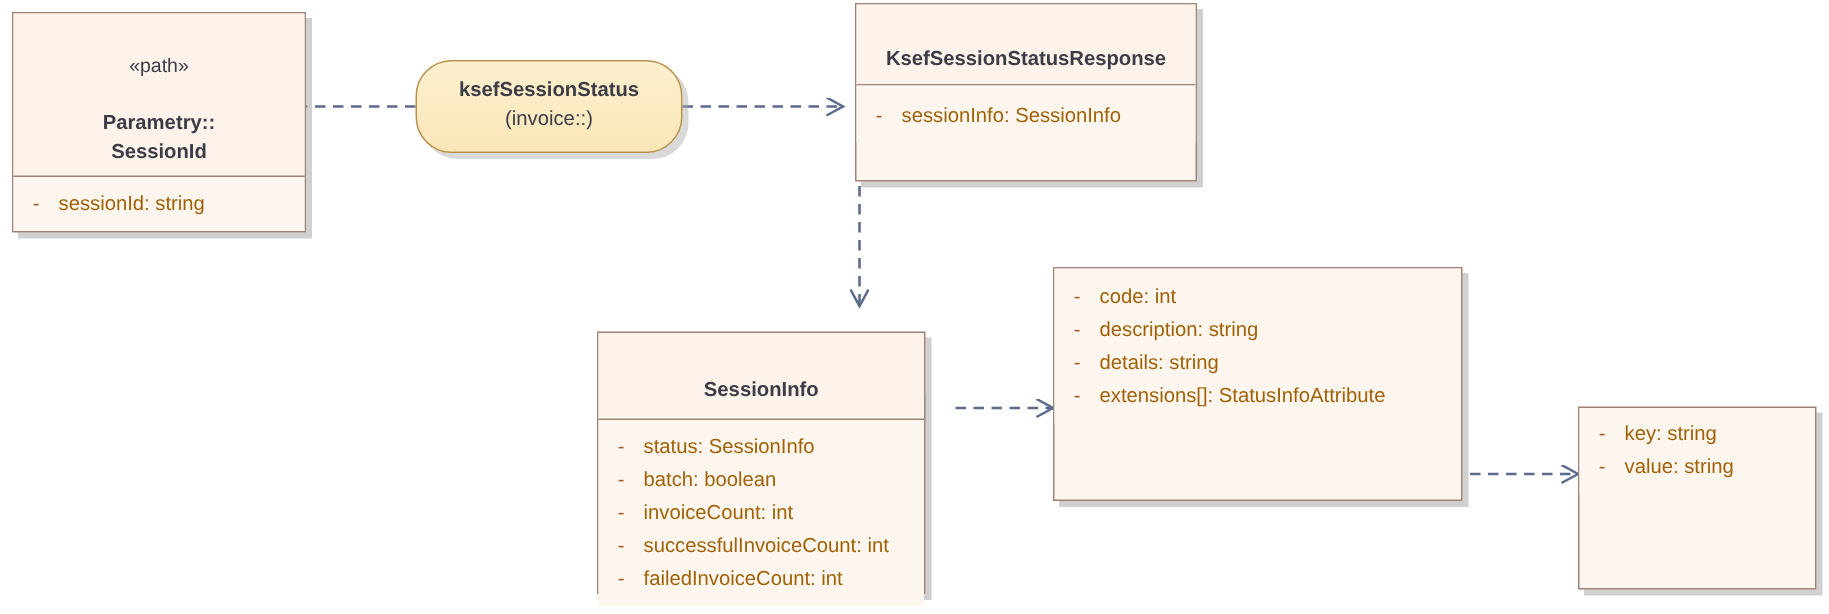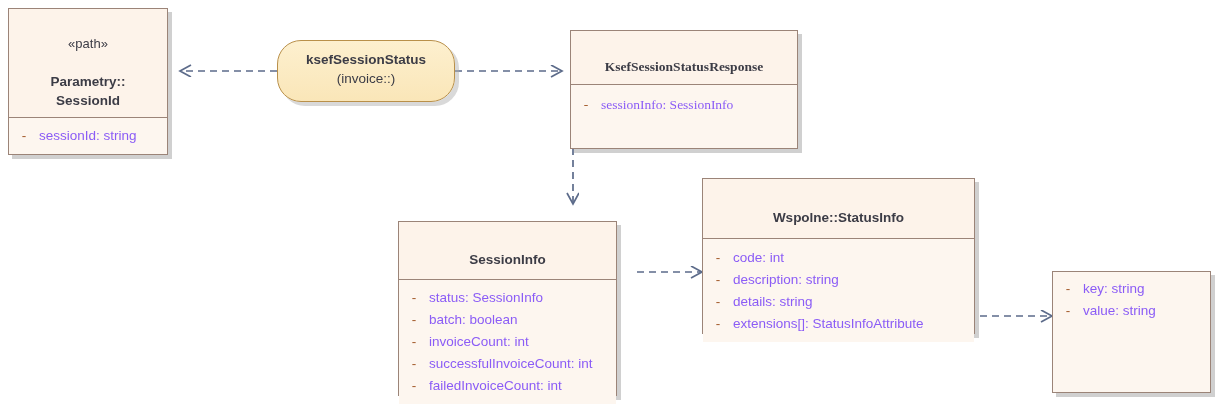--- a/index.html
+++ b/index.html
@@ -67,21 +67,21 @@
     white-space: nowrap;
   }
   .attr-vis {
     width: 30px;
     flex: 0 0 30px;
     text-align: center;
     color: #a35a2a;
     font-size: 13.5px;
   }
   .attr-text {
-    color: #8b5cf6;
+    color: #a16207;
   }
 
   
   .uml-round {
     position: absolute;
     box-sizing: border-box;
     background: linear-gradient(180deg, #fdf0cf 0%, #fae6b8 100%);
     border: 1px solid #b9904a;
     border-radius: 24px;
     box-shadow: 4px 4px 0 0 rgba(170,170,170,0.45);
@@ -140,40 +140,40 @@
 
     <g>
       <line x1="968" y1="316" x2="1052" y2="316" stroke="#5c6b8a" stroke-width="1.7" stroke-dasharray="7,5" marker-end="url(#openArrow)"></line>
     </g>
   </svg>
 
   <div class="anchor-box" style="left:572px; top:63px; width:13px; height:16px; border-right:none;"></div>
   <div class="anchor-box" style="left:604px; top:264px; width:13px; height:16px; border-left:none;"></div>
   <div class="anchor-box" style="left:951px; top:306px; width:14px; height:19px;"></div>
 
-  <div class="uml-class" style="left:8px; top:8px; width:160px;">
+  <div class="uml-class" style="left:8px; top:8px; width:196px;">
     <div class="uml-header">
       <span class="uml-stereotype">«path»</span>
       <span>Parametry::
 SessionId</span>
     </div>
     <div class="uml-body">
       <div class="attr-row">
         <span class="attr-vis">-</span>
         <span class="attr-text">sessionId: string</span>
       </div>
     </div>
   </div>
 
   <div class="uml-round" style="left:277px; top:40px; width:178px; height:62px;">
     <span class="rnd-title">ksefSessionStatus</span>
     <span class="rnd-sub">(invoice::)</span>
   </div>
 
-  <div class="uml-class" style="left:570px; top:30px; width:228px; height:119px;font-family:Liberation Serif, serif;">
+  <div class="uml-class" style="left:570px; top:2px; width:228px; height:119px;">
     <div class="uml-header" style="padding:7px 6px 8px 6px;">
       <span>KsefSessionStatusResponse</span>
     </div>
     <div class="uml-body" style="padding-top:9px;">
       <div class="attr-row">
         <span class="attr-vis">-</span>
         <span class="attr-text">sessionInfo: SessionInfo</span>
       </div>
     </div>
   </div>
@@ -200,23 +200,20 @@
         <span class="attr-text">successfulInvoiceCount: int</span>
       </div>
       <div class="attr-row">
         <span class="attr-vis">-</span>
         <span class="attr-text">failedInvoiceCount: int</span>
       </div>
     </div>
   </div>
 
   <div class="uml-class" style="left:702px; top:178px; width:273px; height:156px;">
-    <div class="uml-header" style="padding:10px 6px 11px 6px;">
-      <span>Wspolne::StatusInfo</span>
-    </div>
     <div class="uml-body" style="padding-top:8px;">
       <div class="attr-row">
         <span class="attr-vis">-</span>
         <span class="attr-text">code: int</span>
       </div>
       <div class="attr-row">
         <span class="attr-vis">-</span>
         <span class="attr-text">description: string</span>
       </div>
       <div class="attr-row">

